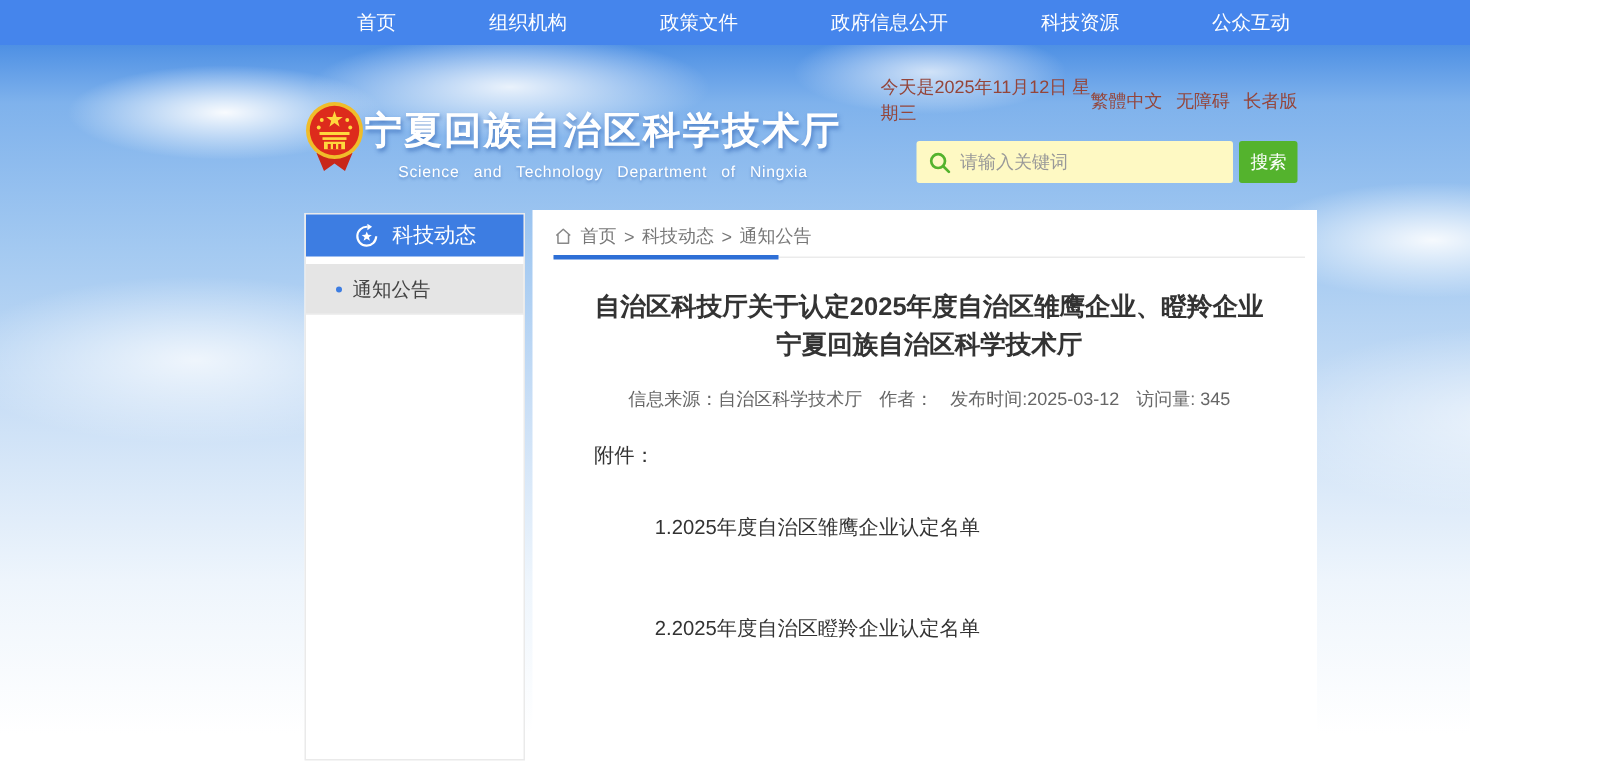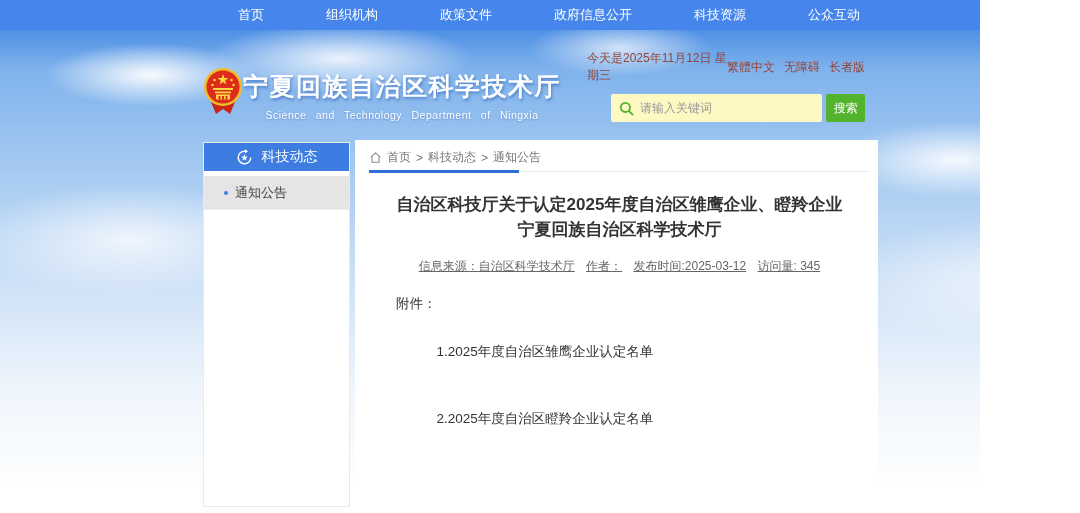--- a/index.html
+++ b/index.html
@@ -78,21 +78,21 @@
     background:#fff; padding:0 8px 0 14px; z-index:2;
   }
   .breadcrumb {
     position:relative; height:32px; display:flex; align-items:center; gap:5px;
     font-size:12px; color:#777; border-bottom:1px solid #ebebeb; padding-top:4px;
   }
   .breadcrumb a { color:#777; text-decoration:none; cursor:pointer; }
   .breadcrumb .blue-bar { position:absolute; left:0; bottom:-2px; width:150px; height:3px; background:#2e6fd6; }
   .article-title { margin-top:20px; text-align:center; font-size:17px; font-weight:bold; color:#333; line-height:25px; }
   .article-meta { margin-top:16px; text-align:center; font-size:12px; color:#666; }
-  .article-meta span { margin:0 4px;text-decoration:underline; }
+  .article-meta span { margin:0 4px; }
   .article-body { margin-top:20px; font-size:13.5px; color:#333; line-height:23px; text-align:justify; }
   .article-body p { text-indent:2em; }
   .attachments { margin-top:20px; padding-left:27px; display:flex; font-size:13.5px; line-height:18.5px; color:#333; }
   .attachments .att-items div { cursor:pointer;margin-top:48px; }
 </style>
 </head>
 <body>
 
 <div class="page">
   <div class="sky"></div>

